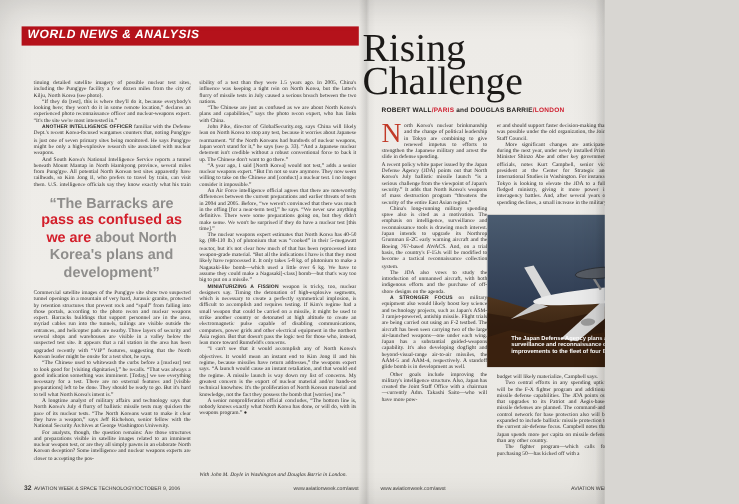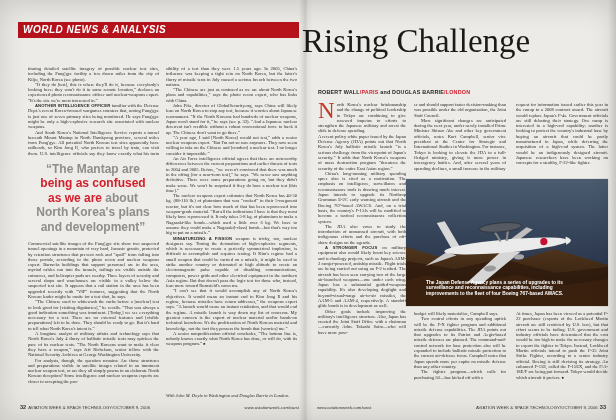--- a/index.html
+++ b/index.html
@@ -1,16 +1,16 @@
 <!DOCTYPE html>
 <html><head>
 <meta charset="utf-8">
 <style>
   html,body{margin:0;padding:0;background:#d8d6d2;}
-  .scan{position:relative;width:616px;height:420px;overflow:hidden;
+  .scan{position:relative;width:504px;height:420px;overflow:hidden;
         background:linear-gradient(180deg,#e6e4e0 0%,#edebe7 8%,#efede9 55%,#e8e6e1 100%);
         font-family:"Liberation Serif",serif;}
   .vignette{position:absolute;left:0;top:0;right:0;bottom:0;pointer-events:none;
         box-shadow:inset 0 0 28px rgba(0,0,0,.14);}
   .gutter{position:absolute;left:299px;top:0;width:14px;height:420px;
         background:linear-gradient(90deg,rgba(0,0,0,0),rgba(0,0,0,.12) 45%,rgba(0,0,0,.03) 65%,rgba(0,0,0,0));}
   .edge-right{position:absolute;right:0;top:0;width:8px;height:420px;
         background:linear-gradient(90deg,rgba(0,0,0,0),rgba(0,0,0,.10));}
 
   .banner{position:absolute;left:18px;top:22px;width:281px;height:16px;background:#b5121b;
@@ -65,21 +65,21 @@
   </div>
 
   <div class="body-col" style="left:28px;top:66px;width:131px;height:90px;">
       <p>tinuing detailed satellite imagery of possible nuclear test sites, including the Pung'gye facility a few dozen miles from the city of Kilju, North Korea (see photo).</p>
       <p>“If they do [test], this is where they'll do it, because everybody's looking here; they won't do it in some remote location,” declares an experienced photo reconnaissance officer and nuclear-weapons expert. “It's the site we're most interested in.”</p>
       <p><b class="lead">ANOTHER INTELLIGENCE OFFICER </b>familiar with the Defense Dept.'s recent Korea-focused wargames counters that, noting Pung'gye is just one of seven primary sites being monitored. He says Pung'gye might be only a high-explosive research site associated with nuclear weapons.</p>
       <p>And South Korea's National Intelligence Service reports a tunnel beneath Mount Mantap in North Hamkyong province, several miles from Pung'gye. All potential North Korean test sites apparently have railheads, so Kim Jong Il, who prefers to travel by train, can visit them. U.S. intelligence officials say they know exactly what his train looks like and have identified his personal railcar from satellite observations.</p>
     </div>
 
   <div class="pull-quote">
-    <div class="inner"><span>“The Mantap are </span><span class="pq-red">being as confused as we are</span><span> about North Korea's plans and development”</span></div>
+    <div class="inner"><span>“The Barracks are </span><span class="pq-red">pass as confused as we are</span><span> about North Korea's plans and development”</span></div>
   </div>
 
   <div class="body-col" style="left:28px;top:241px;width:131px;height:157px;">
       <p>Commercial satellite images of the Pung'gye site show two suspected tunnel openings in a mountain of very hard, Jurassic granite, protected by retention structures that prevent rock and “spall” from falling into those portals, according to the photo recon and nuclear weapons expert. Barracks buildings that support personnel are in the area, myriad cables run into the tunnels, tailings are visible outside the entrances, and helicopter pads are nearby. Three layers of security and several shops and warehouses are visible in a valley below the suspected test site. It appears that a rail station in the area has been upgraded recently with “VIP” features, suggesting that the North Korean leader might be onsite for a test shot, he says.</p>
       <p>“The Chinese used to whitewash the curbs before a [nuclear] test to look good for [visiting dignitaries],” he recalls. “That was always a good indication something was imminent. [Today,] we see everything necessary for a test. There are no external features and [visible preparations] left to be done. They should be ready to go. But it's hard to tell what North Korea's intent is.”</p>
       <p>A longtime analyst of military affairs and technology says that North Korea's July 4 flurry of ballistic missile tests may quicken the pace of its nuclear tests. “The North Koreans want to make it clear they have a weapon,” says Jeff Richelson, senior fellow with the National Security Archives at George Washington University.</p>
       <p>For analysts, though, the question remains: Are those structures and preparations visible in satellite images related to an imminent nuclear weapon test, or are they all simply pawns in an elaborate North Korean deception? Some intelligence and nuclear weapons experts are closer to accepting the pos-</p>
     </div>
 
   <div class="body-col flexcol" style="left:166px;top:66px;width:131px;height:332px;">

